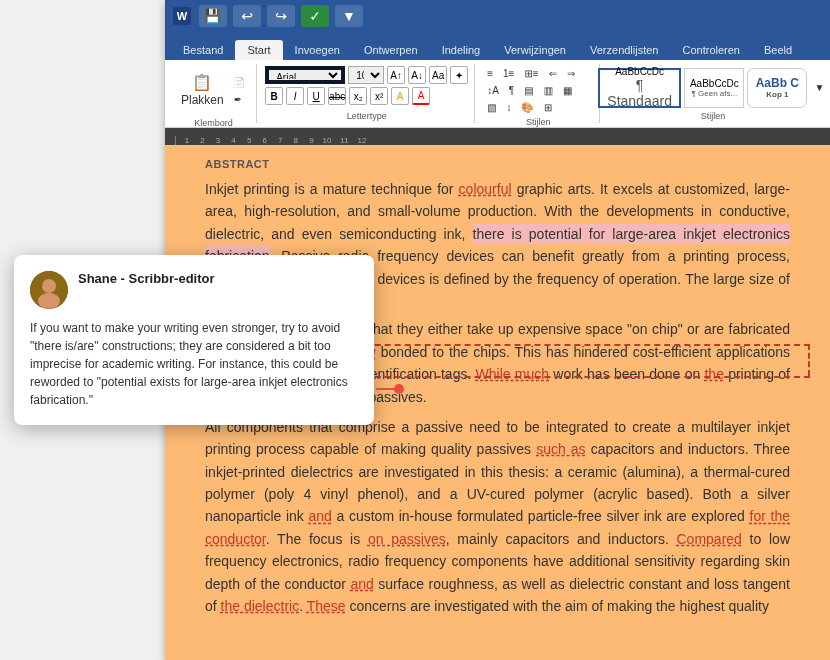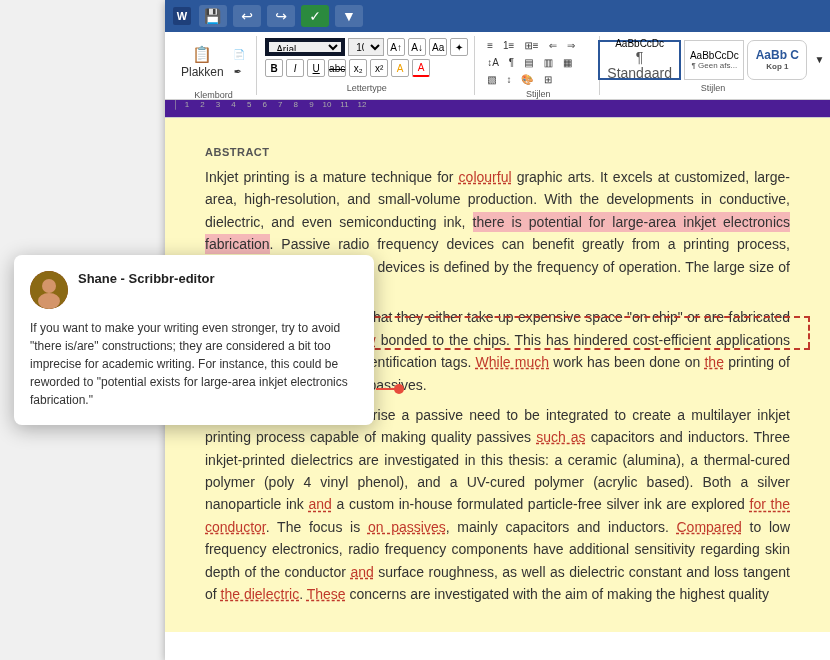--- a/index.html
+++ b/index.html
@@ -167,24 +167,24 @@
       background: #fff;
       font-size: 10px;
       cursor: pointer;
       display: flex;
       align-items: center;
       justify-content: center;
       border-radius: 2px;
     }
     .ruler-area {
       height: 18px;
-      background: #4c1d95;
+      background: #404040;
       border-bottom: 1px solid #ccc;
       display: flex;
-      align-items: flex-start;
+      align-items: flex-end;
       padding: 0 8px;
       font-size: 9px;
       color: #888;
     }
 
     
     .styles-panel {
       display: flex;
       gap: 3px;
       flex: 1;
@@ -203,24 +203,24 @@
       justify-content: center;
     }
     .style-box.active { border: 2px solid #2b579a; }
     .style-box-normal { font-size: 11px; }
     .style-box-no-spacing { font-size: 9px; }
     .style-box-heading1 { font-size: 14px; color: #2b579a; font-weight: bold; border-radius: 7px; }
     .style-box-heading2 { font-size: 12px; color: #2b579a; }
 
     
     .doc-content {
-      padding: 28px 40px;
+      padding: 12px 40px;
       height: calc(660px - 32px - 28px - 68px - 18px);
       overflow-y: auto;
-      background: #fef9c3;
+      background: #fdba74;
       position: relative;
     }
 
     .abstract-title {
       font-size: 11px;
       font-weight: bold;
       color: #555;
       letter-spacing: 0.5px;
       margin-bottom: 8px;
     }
@@ -304,20 +304,31 @@
     </div>
     <div class="title-bar-controls">
       <button class="tb-btn">💾</button>
       <button class="tb-btn">↩</button>
       <button class="tb-btn">↪</button>
       <button class="tb-btn blue">✓</button>
       <button class="tb-btn">▼</button>
     </div>
   </div>
 
+  <div class="ribbon-tabs">
+    <div class="ribbon-tab">Bestand</div>
+    <div class="ribbon-tab active">Start</div>
+    <div class="ribbon-tab">Invoegen</div>
+    <div class="ribbon-tab">Ontwerpen</div>
+    <div class="ribbon-tab">Indeling</div>
+    <div class="ribbon-tab">Verwijzingen</div>
+    <div class="ribbon-tab">Verzendlijsten</div>
+    <div class="ribbon-tab">Controleren</div>
+    <div class="ribbon-tab">Beeld</div>
+  </div>
 
   <div class="ribbon-content">
 
     <div class="ribbon-group">
       <div class="ribbon-buttons">
         <button class="rb rb-large">
           <span class="rb-icon">📋</span>
           <span style="font-size:12px">Plakken</span>
         </button>
         <div style="display:flex;flex-direction:column;gap:2px">

